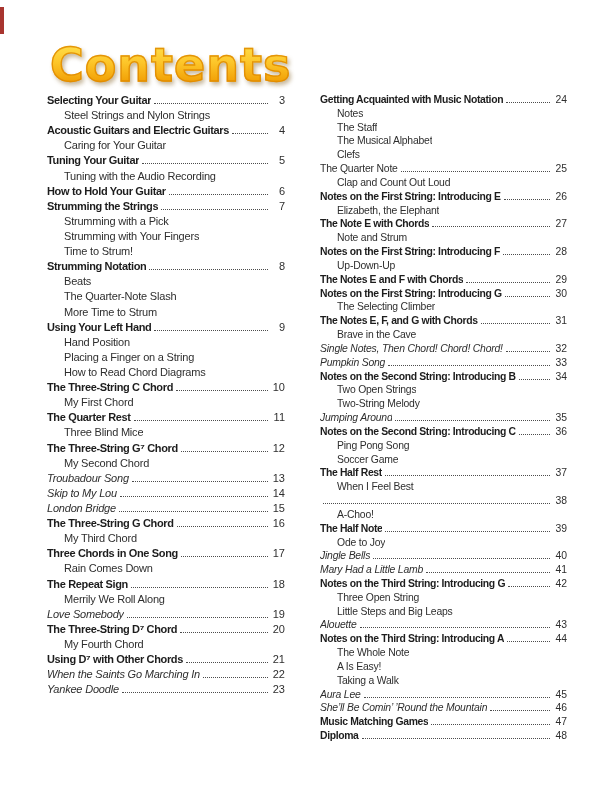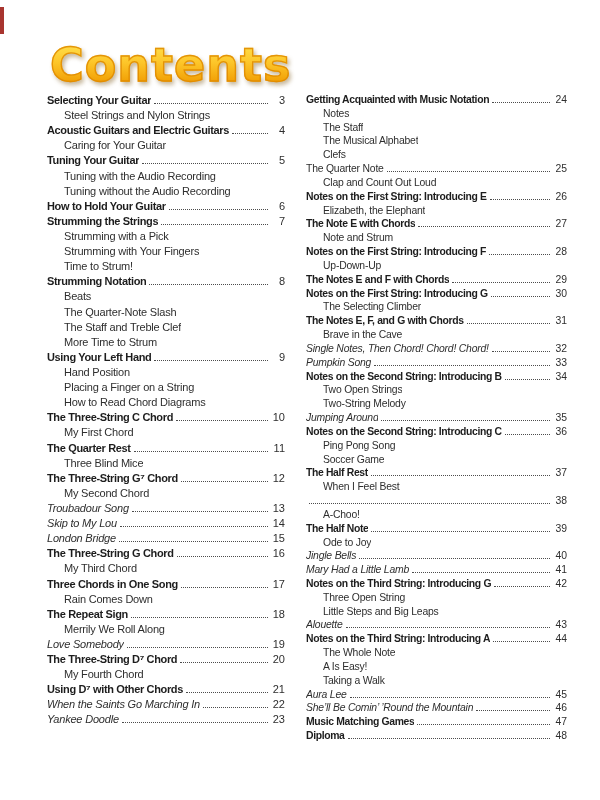--- a/index.html
+++ b/index.html
@@ -42,21 +42,21 @@
   }
   .col-left  { left: 47px;  width: 238px; }
   .col-right { left: 306px; width: 261px; }
 
   .row {
     display: flex;
     align-items: baseline;
     overflow: hidden;
   }
   .col-left  .row { height: 15.12px; font-size: 11px; }
-  .col-right .row { height: 13.83px; font-size: 10.4px; }
+  .col-right .row { height: 13.83px; font-size: 10.4px; margin-left: 14px; }
 
   .lbl {
     white-space: nowrap;
     flex-shrink: 1;
     min-width: 0;
     overflow: hidden;
   }
   .chapter .lbl   { font-weight: bold; letter-spacing: -0.35px; color: #1d1d1d; }
   .plain .lbl     { letter-spacing: -0.2px; }
   .song .lbl      { font-style: italic; letter-spacing: -0.2px; }
@@ -105,24 +105,20 @@
   </div>
       <div class="row chapter">
     <span class="lbl">Tuning Your Guitar</span>
     <span class="leader"></span>
     <span class="pg">5</span>
   </div>
       <div class="row sub">
     <span class="lbl">Tuning with the Audio Recording</span>
 
   </div>
-      <div class="row sub">
-    <span class="lbl">Tuning without the Audio Recording</span>
-
-  </div>
       <div class="row chapter">
     <span class="lbl">How to Hold Your Guitar</span>
     <span class="leader"></span>
     <span class="pg">6</span>
   </div>
       <div class="row chapter">
     <span class="lbl">Strumming the Strings</span>
     <span class="leader"></span>
     <span class="pg">7</span>
   </div>
@@ -142,24 +138,20 @@
     <span class="lbl">Strumming Notation</span>
     <span class="leader"></span>
     <span class="pg">8</span>
   </div>
       <div class="row sub">
     <span class="lbl">Beats</span>
 
   </div>
       <div class="row sub">
     <span class="lbl">The Quarter-Note Slash</span>
-
-  </div>
-      <div class="row sub">
-    <span class="lbl">The Staff and Treble Clef</span>
 
   </div>
       <div class="row subitalic">
     <span class="lbl">More Time to Strum</span>
 
   </div>
       <div class="row chapter">
     <span class="lbl">Using Your Left Hand</span>
     <span class="leader"></span>
     <span class="pg">9</span>

